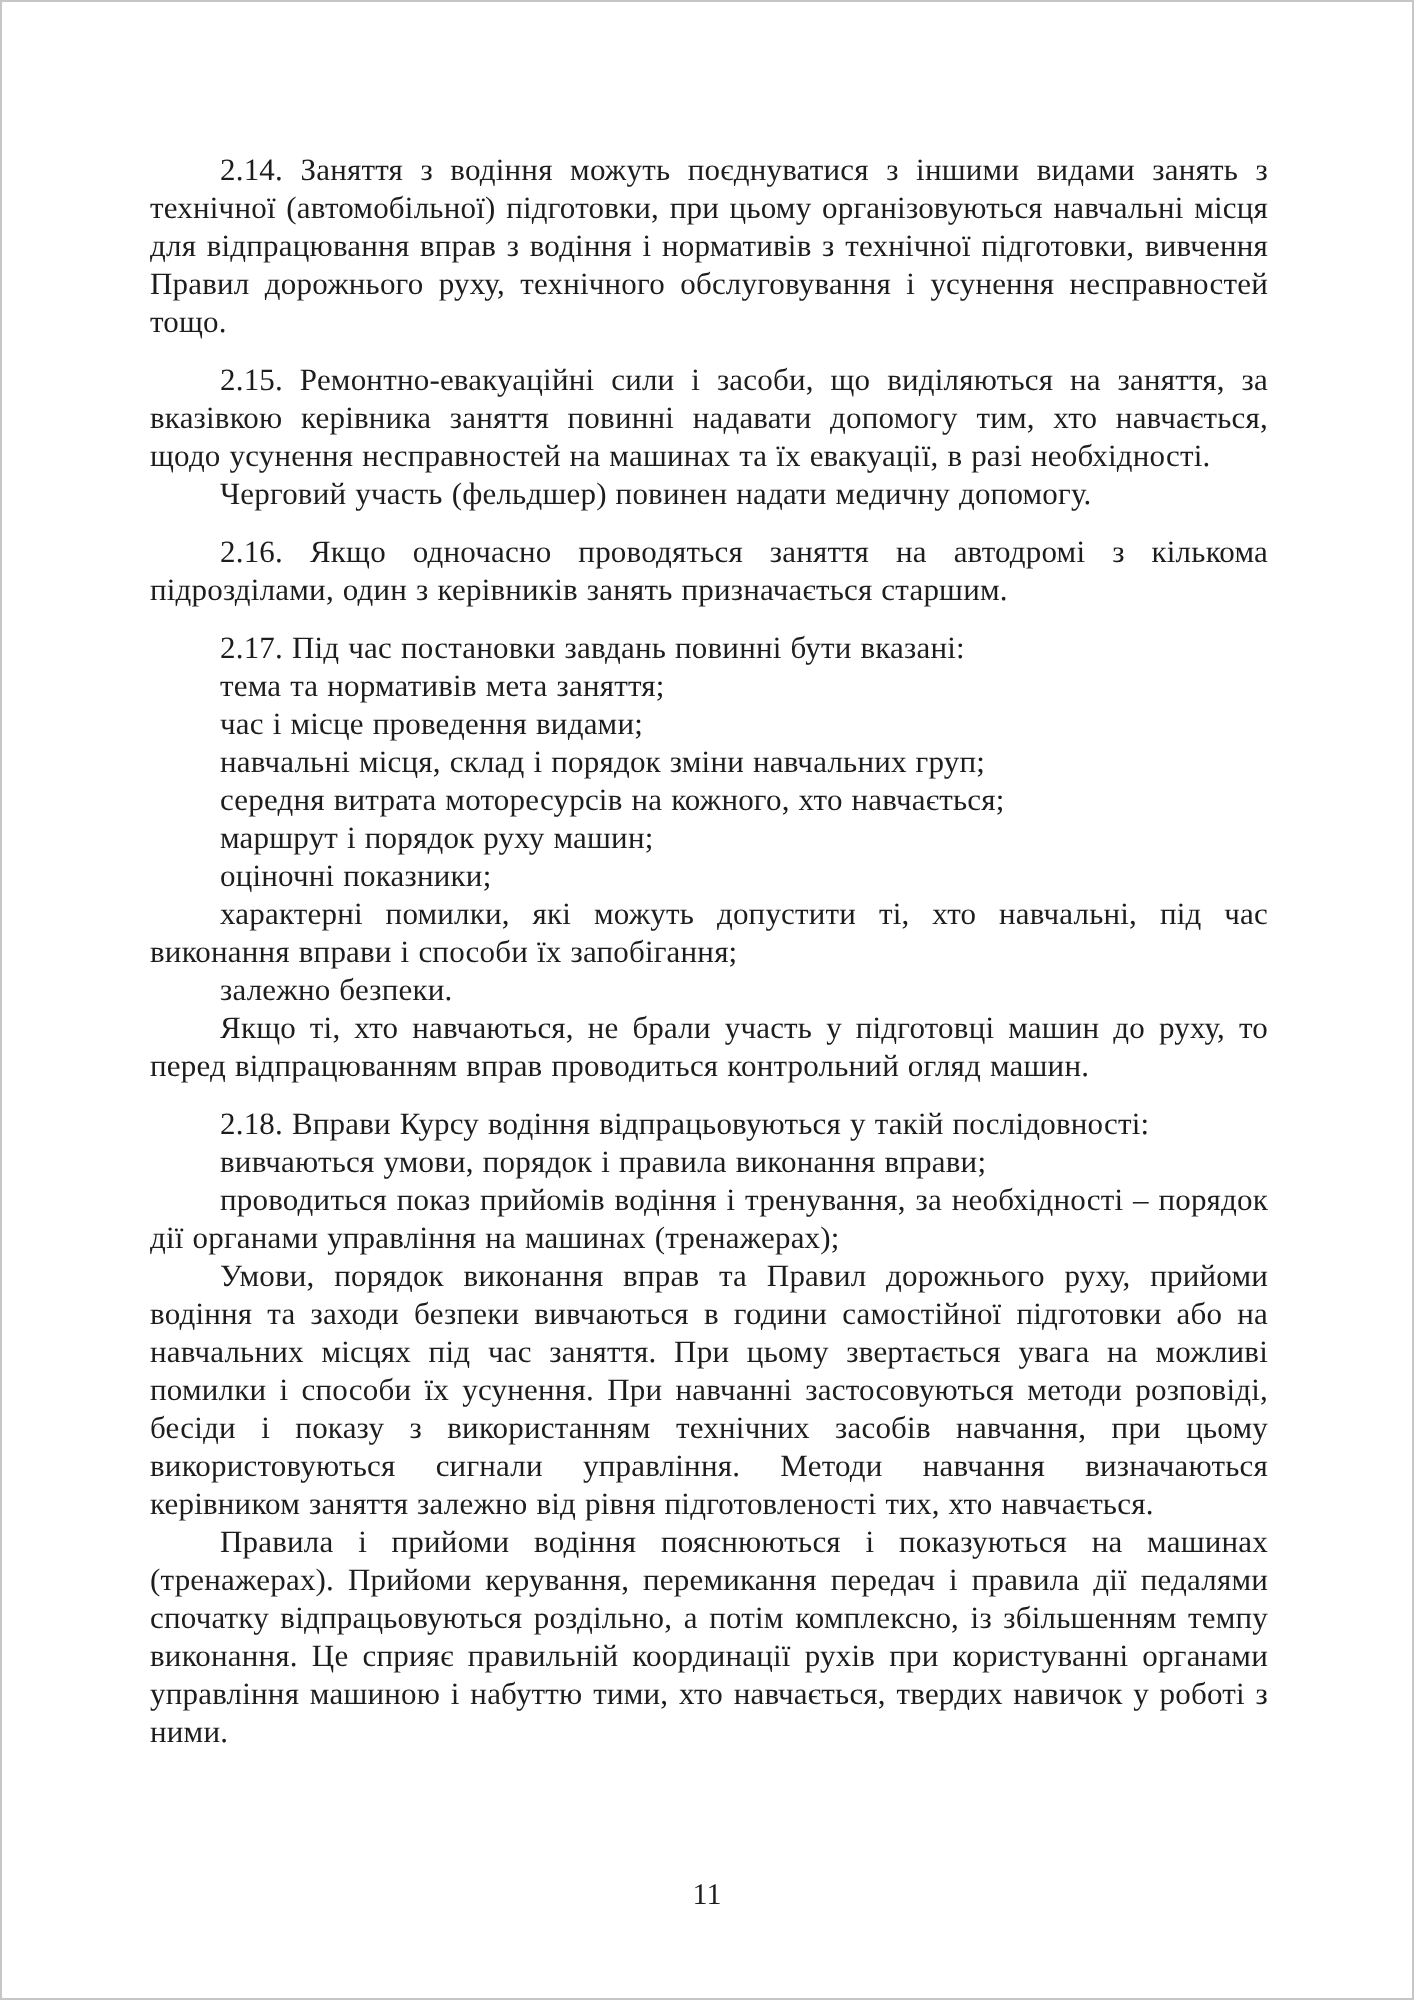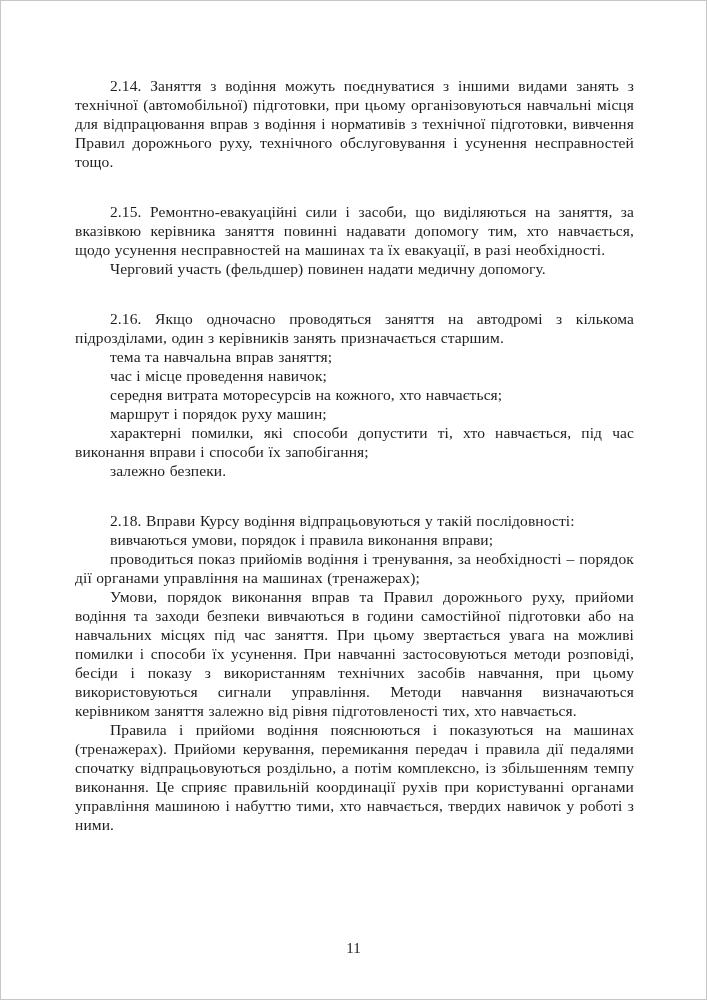--- a/index.html
+++ b/index.html
@@ -25,47 +25,51 @@
     margin: 0;
     font-size: 15.5px;
     line-height: 19px;
     color: #1d1d1d;
     text-align: justify;
     text-indent: 35px;
     letter-spacing: 0.1px;
     word-spacing: 0.5px;
   }
   .para.gap {
-    margin-top: 31px;
+    margin-top: 10px;
   }
   .page-number {
     position: absolute;
     top: 940px;
     left: 0;
     width: 100%;
     text-align: center;
     font-size: 15px;
     color: #1d1d1d;
     font-family: Liberation Serif, serif;
   }
 </style>
 </head>
 <body>
 
 <div class="page">
   <p class="para">2.14. Заняття з водіння можуть поєднуватися з іншими видами занять з технічної (автомобільної) підготовки, при цьому організовуються навчальні місця для відпрацювання вправ з водіння і нормативів з технічної підготовки, вивчення Правил дорожнього руху, технічного обслуговування і усунення несправностей тощо.</p>
   <p class="para gap">2.15. Ремонтно-евакуаційні сили і засоби, що виділяються на заняття, за вказівкою керівника заняття повинні надавати допомогу тим, хто навчається, щодо усунення несправностей на машинах та їх евакуації, в разі необхідності.</p>
   <p class="para">Черговий участь (фельдшер) повинен надати медичну допомогу.</p>
   <p class="para gap">2.16. Якщо одночасно проводяться заняття на автодромі з кількома підрозділами, один з керівників занять призначається старшим.</p>
-  <p class="para">тема та навчальна вправ заняття;</p>
-  <p class="para">час і місце проведення навичок;</p>
+  <p class="para gap">2.17. Під час постановки завдань повинні бути вказані:</p>
+  <p class="para">тема та нормативів мета заняття;</p>
+  <p class="para">час і місце проведення видами;</p>
+  <p class="para">навчальні місця, склад і порядок зміни навчальних груп;</p>
   <p class="para">середня витрата моторесурсів на кожного, хто навчається;</p>
   <p class="para">маршрут і порядок руху машин;</p>
-  <p class="para">характерні помилки, які способи допустити ті, хто навчається, під час виконання вправи і способи їх запобігання;</p>
+  <p class="para">оціночні показники;</p>
+  <p class="para">характерні помилки, які можуть допустити ті, хто навчальні, під час виконання вправи і способи їх запобігання;</p>
   <p class="para">залежно безпеки.</p>
+  <p class="para">Якщо ті, хто навчаються, не брали участь у підготовці машин до руху, то перед відпрацюванням вправ проводиться контрольний огляд машин.</p>
   <p class="para gap">2.18. Вправи Курсу водіння відпрацьовуються у такій послідовності:</p>
   <p class="para">вивчаються умови, порядок і правила виконання вправи;</p>
   <p class="para">проводиться показ прийомів водіння і тренування, за необхідності – порядок дії органами управління на машинах (тренажерах);</p>
   <p class="para">Умови, порядок виконання вправ та Правил дорожнього руху, прийоми водіння та заходи безпеки вивчаються в години самостійної підготовки або на навчальних місцях під час заняття. При цьому звертається увага на можливі помилки і способи їх усунення. При навчанні застосовуються методи розповіді, бесіди і показу з використанням технічних засобів навчання, при цьому використовуються сигнали управління. Методи навчання визначаються керівником заняття залежно від рівня підготовленості тих, хто навчається.</p>
   <p class="para">Правила і прийоми водіння пояснюються і показуються на машинах (тренажерах). Прийоми керування, перемикання передач і правила дії педалями спочатку відпрацьовуються роздільно, а потім комплексно, із збільшенням темпу виконання. Це сприяє правильній координації рухів при користуванні органами управління машиною і набуттю тими, хто навчається, твердих навичок у роботі з ними.</p>
 </div>
 
 <div class="page-number">11</div>
 
 </body></html>

